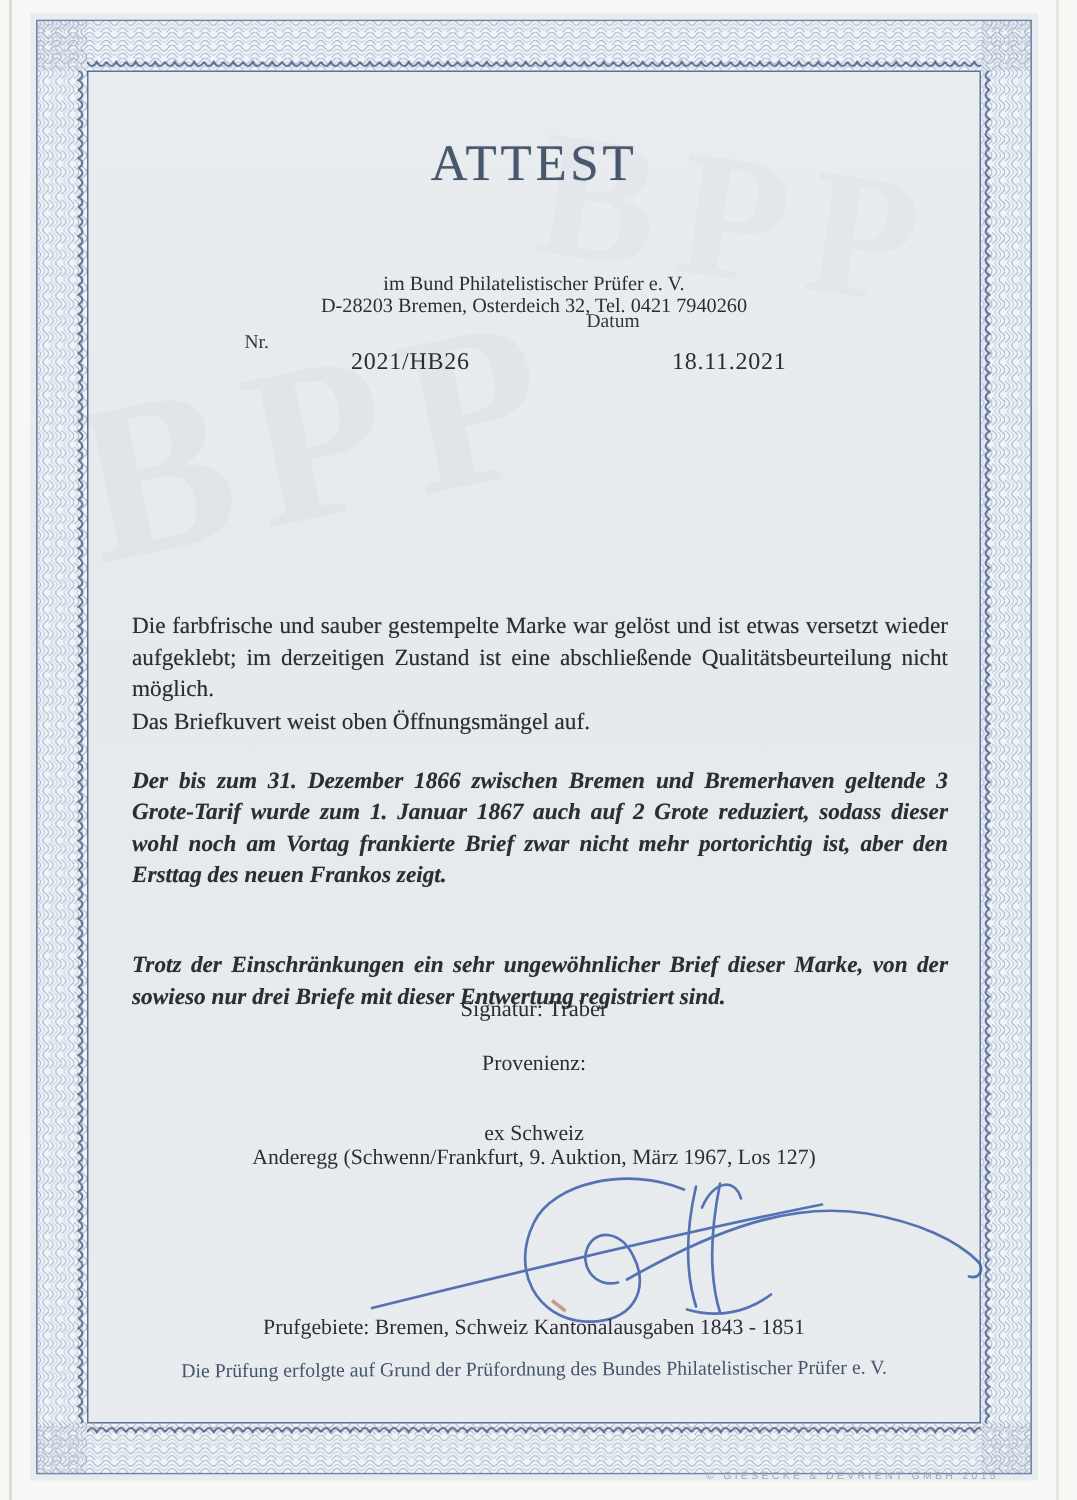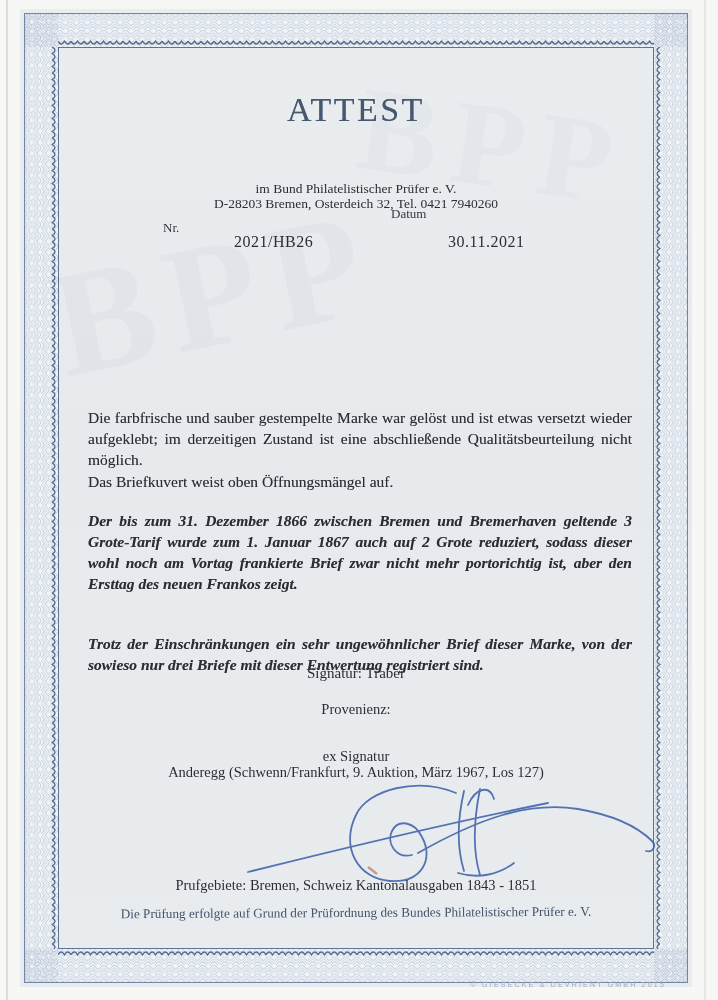--- a/index.html
+++ b/index.html
@@ -112,31 +112,31 @@
       <div class="wm wm1">BPP</div>
       <div class="wm wm2">BPP</div>
 
       <div class="abs center title">ATTEST</div>
       <div class="abs center assoc">im Bund Philatelistischer Prüfer e. V.</div>
       <div class="abs center addr">D-28203 Bremen, Osterdeich 32, Tel. 0421 7940260</div>
 
       <div class="abs lbl nr-l">Nr.</div>
       <div class="abs val nr-v">2021/HB26</div>
       <div class="abs lbl dt-l">Datum</div>
-      <div class="abs val dt-v">30.11.2021</div>
+      <div class="abs val dt-v">18.11.2021</div>
 
 
       <div class="abs p p2">Die farbfrische und sauber gestempelte Marke war gelöst und ist etwas versetzt wieder aufgeklebt; im derzeitigen Zustand ist eine abschließende Qualitätsbeurteilung nicht möglich.</div>
       <div class="abs p p3">Das Briefkuvert weist oben Öffnungsmängel auf.</div>
       <div class="abs p p4">Der bis zum 31. Dezember 1866 zwischen Bremen und Bremerhaven geltende 3 Grote-Tarif wurde zum 1. Januar 1867 auch auf 2 Grote reduziert, sodass dieser wohl noch am Vortag frankierte Brief zwar nicht mehr portorichtig ist, aber den Ersttag des neuen Frankos zeigt.</div>
       <div class="abs p p5">Trotz der Einschränkungen ein sehr ungewöhnlicher Brief dieser Marke, von der sowieso nur drei Briefe mit dieser Entwertung registriert sind.</div>
 
       <div class="abs center signatur">Signatur: Traber</div>
       <div class="abs center prov-h">Provenienz:</div>
-      <div class="abs center prov-ex">ex Signatur</div>
+      <div class="abs center prov-ex">ex Schweiz</div>
       <div class="abs center prov-2">Anderegg (Schwenn/Frankfurt, 9. Auktion, März 1967, Los 127)</div>
 
       <svg class="abs sig-svg" width="440" height="115" viewBox="0 0 440 115">
         <g fill="none" stroke="#3b5ea9" stroke-width="1.8" stroke-linecap="round" opacity="0.85">
           <path d="M30,97 C90,82 230,48 330,28"></path>
           <path d="M238,18 C200,2 150,14 138,40 C122,72 140,104 172,106 C204,108 216,84 204,62 C196,46 180,44 174,56 C168,68 178,84 194,80"></path>
           <path d="M246,16 C240,42 238,70 246,96"></path>
           <path d="M262,14 C256,44 254,74 262,100"></path>
           <path d="M250,30 C258,12 272,10 276,24"></path>
           <path d="M200,78 C260,44 310,26 360,34 C395,40 420,52 434,66 C438,70 436,78 428,76"></path>

